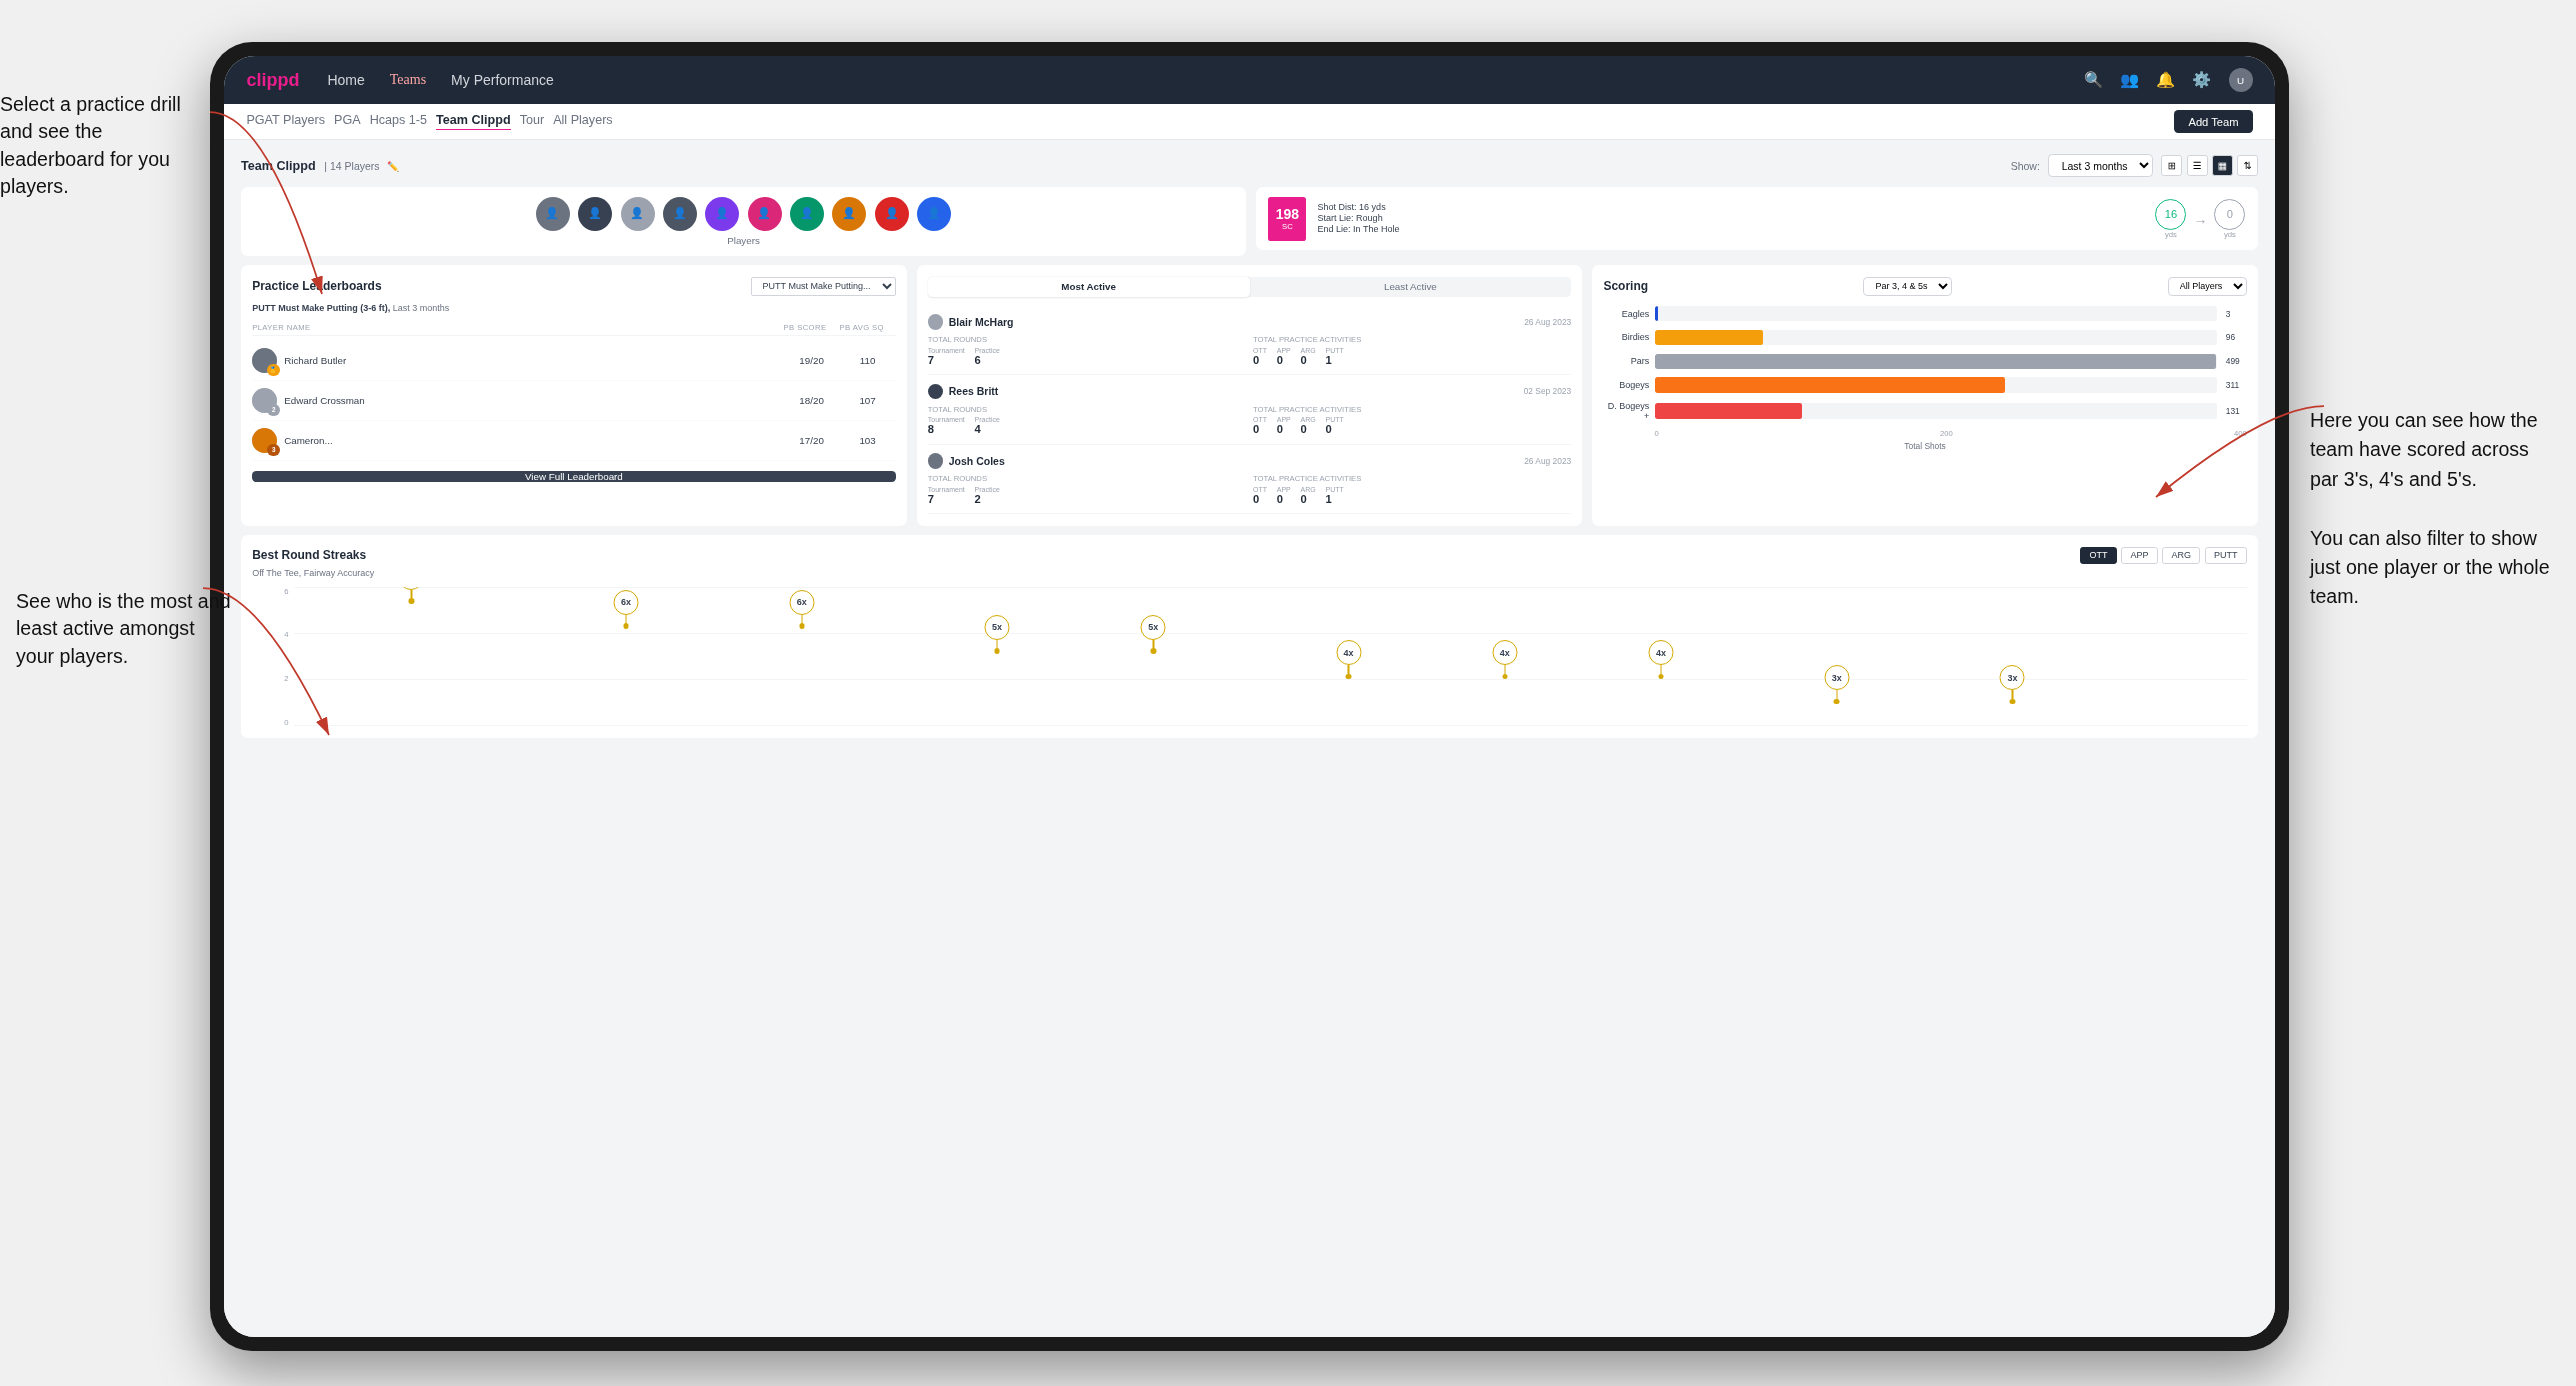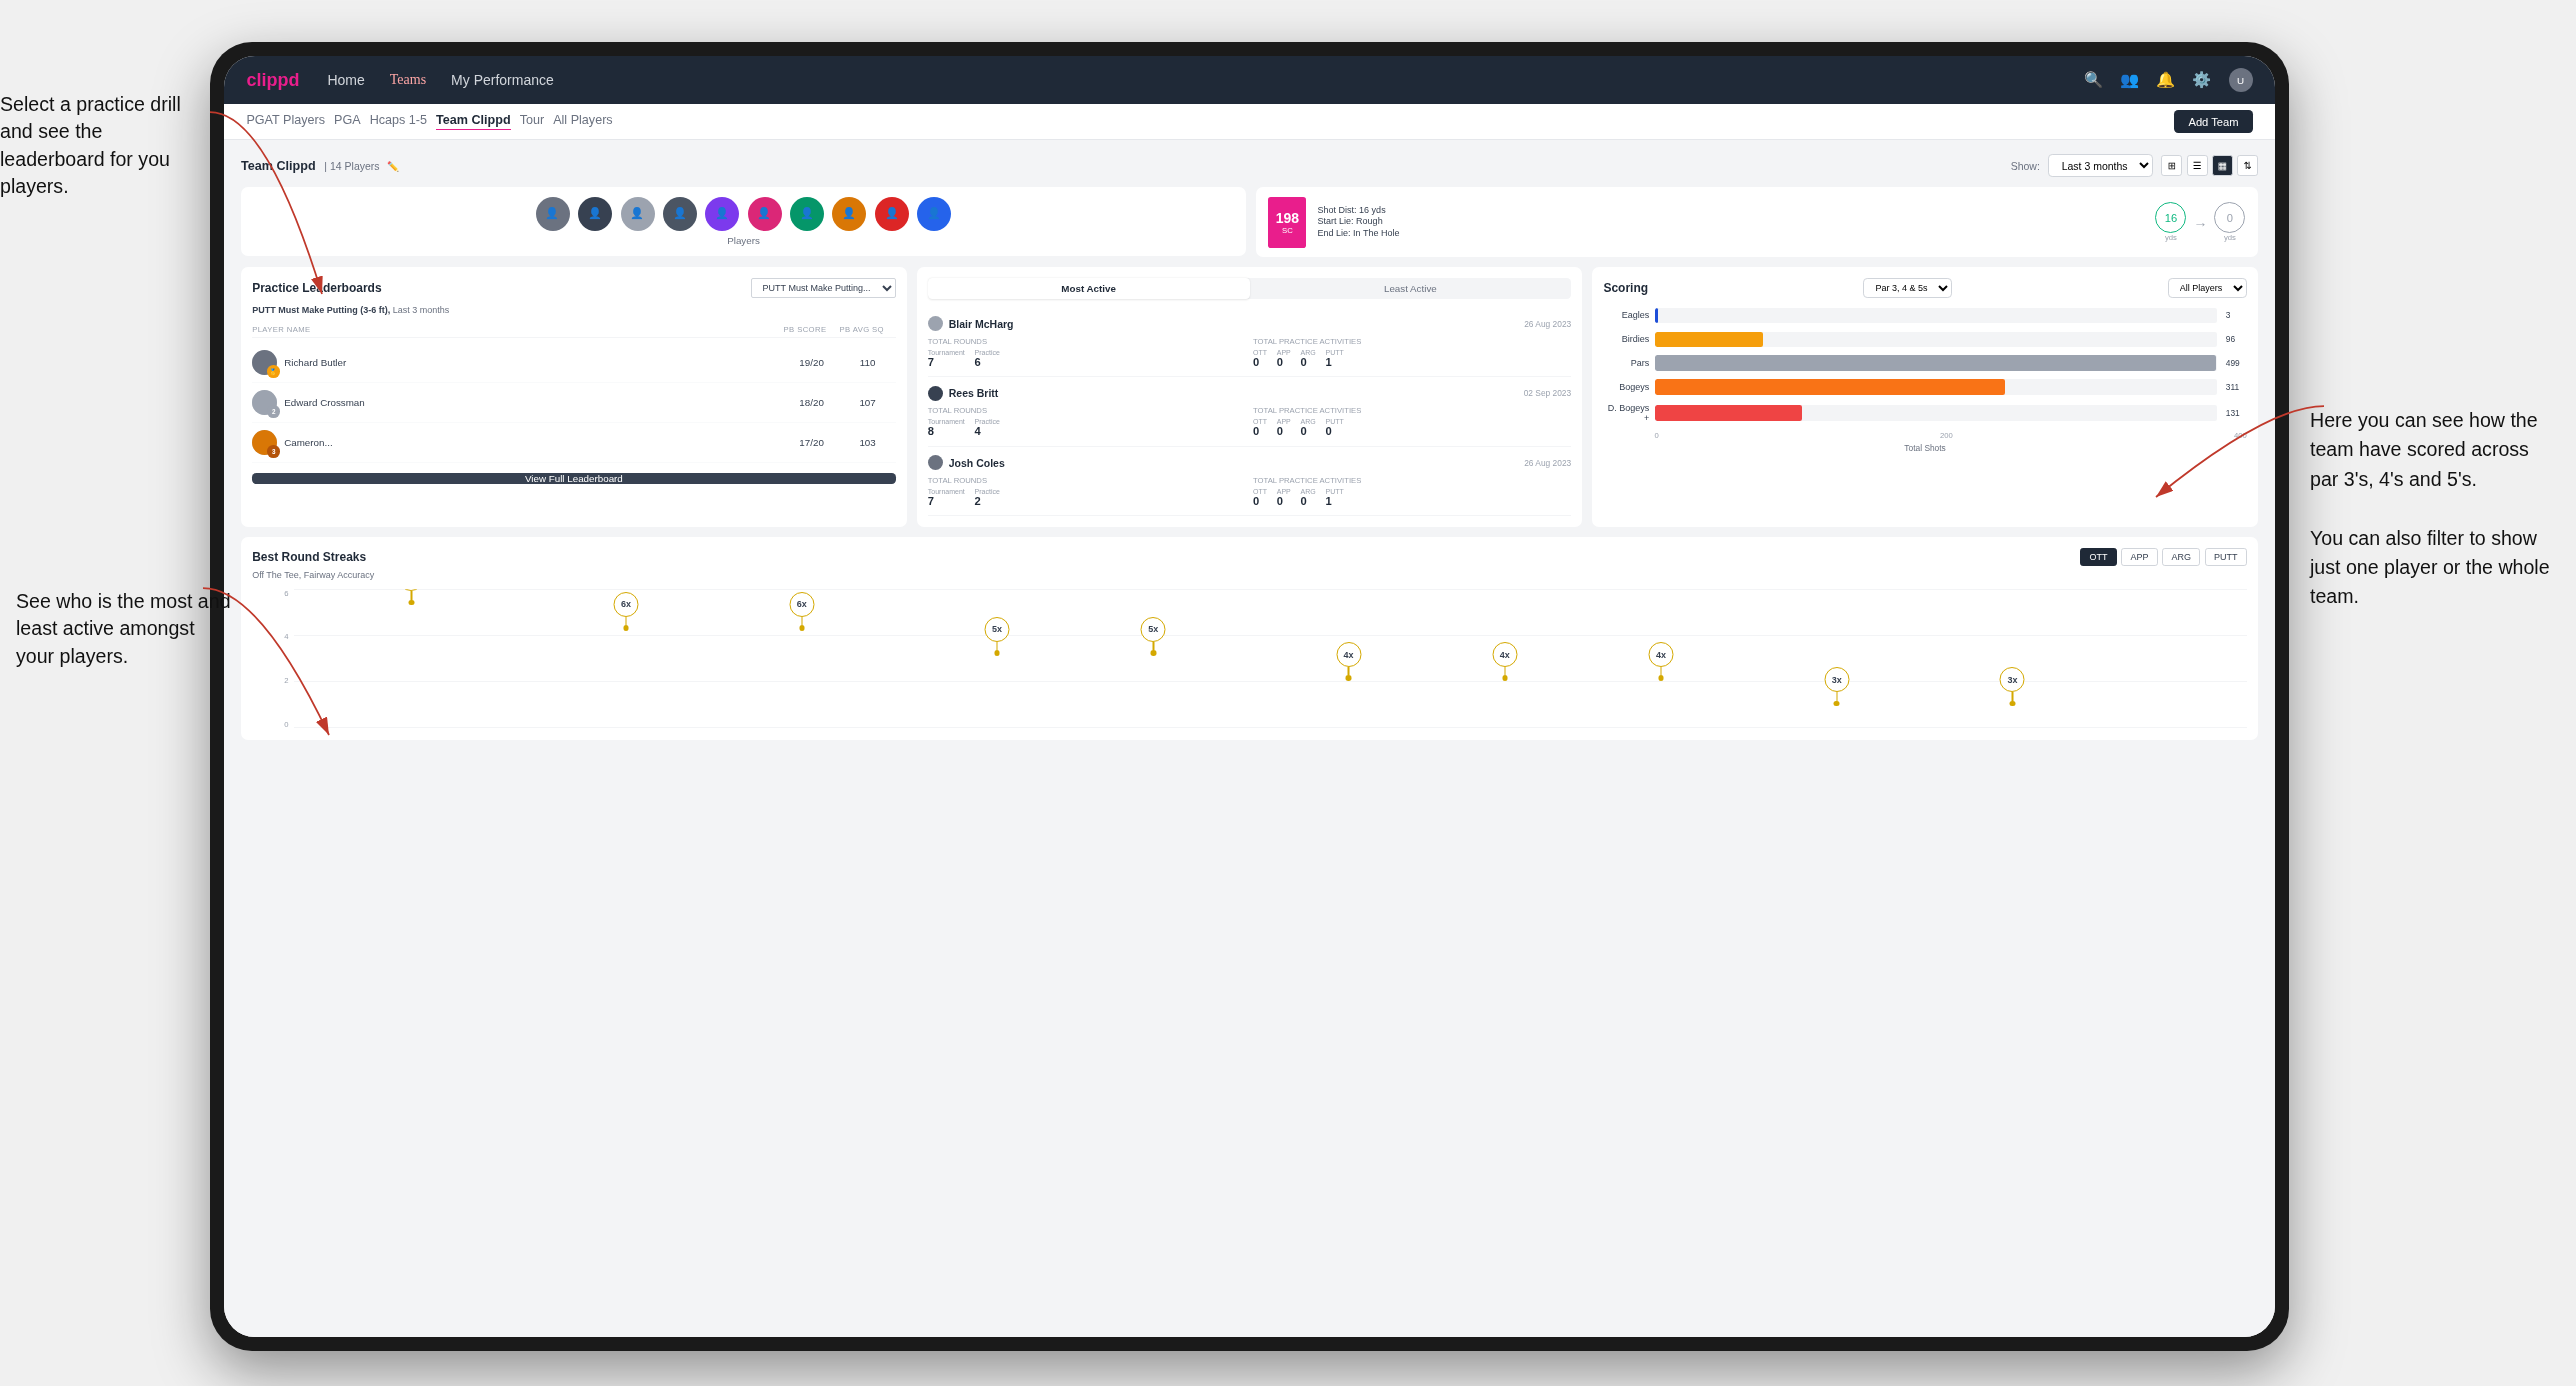--- a/index.html
+++ b/index.html
@@ -243,21 +243,21 @@
       font-size: 9.8px;
       color: #6b7280;
       margin-top: 4.2px;
     }
     .shot-red-box {
       background: #e91e8c;
       color: #fff;
       font-size: 14px;
       font-weight: 700;
       width: 38px;
-      height: 51px;
+      height: 44px;
       display: flex;
       flex-direction: column;
       align-items: center;
       justify-content: center;
       border-radius: 2.8px;
     }
     .shot-red-box span { font-size: 7.7px; font-weight: 400; }
     .shot-info { flex: 1; }
     .shot-info-line { font-size: 9px; color: #374151; margin-bottom: 1.4px; }
     .shot-circles {

